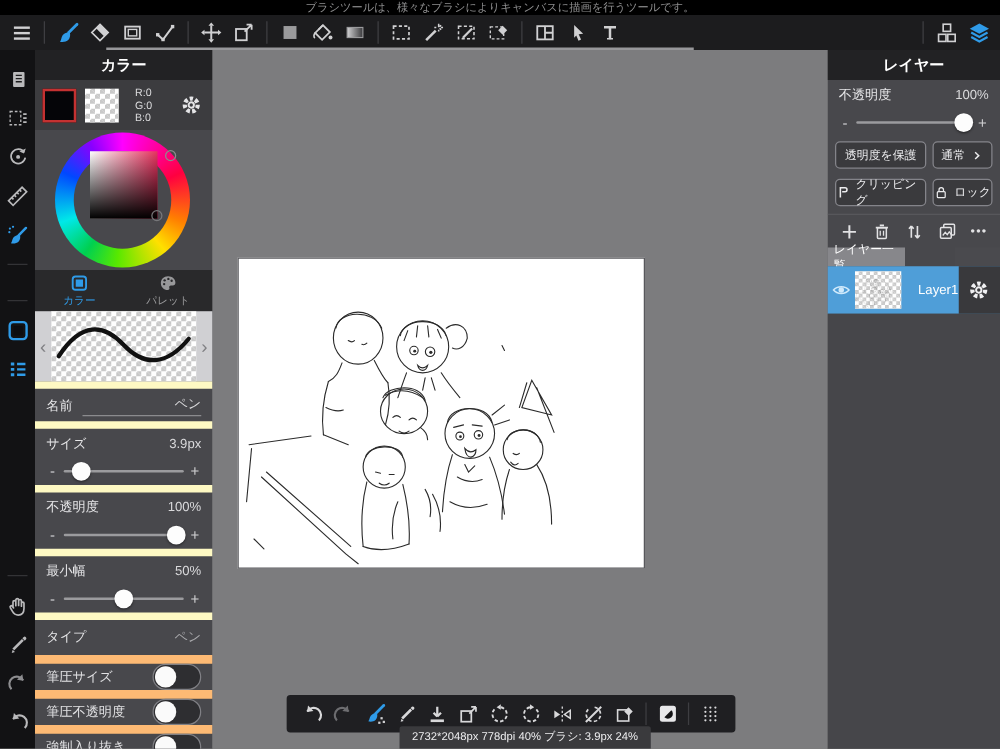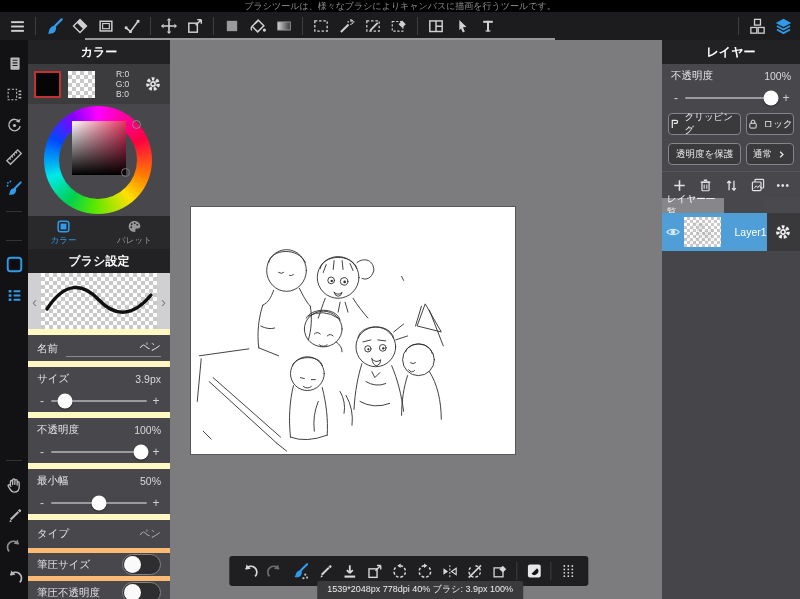--- a/index.html
+++ b/index.html
@@ -27,21 +27,21 @@
   #left-panel { width:142px; background:#48484c; display:flex; flex-direction:column; color:#e2e2e4; }
   .phead { height:24px; background:#222224; color:#fff; font-size:12px; font-weight:bold;
     display:flex; align-items:center; justify-content:center; flex:none; }
   #swatch-row { height:40px; background:#3c3c3f; display:flex; align-items:center; padding:0 6px; gap:7px; flex:none; }
   #cur-swatch { width:27px; height:27px; background:#050508; border:2px solid #c43131; }
   .checker { background-color:#fff;
     background-image:linear-gradient(45deg,#c9c9c9 25%,transparent 25%,transparent 75%,#c9c9c9 75%),
                      linear-gradient(45deg,#c9c9c9 25%,transparent 25%,transparent 75%,#c9c9c9 75%);
     background-size:8px 8px; background-position:0 0,4px 4px; }
   #sub-swatch { width:27px; height:27px; }
-  #rgb-col { font-size:8.5px; color:#dcdcde; line-height:10px; flex:1; text-align:center; padding-left:6px; }
+  #rgb-col { font-size:8.5px; color:#dcdcde; line-height:10px; flex:1; text-align:left; padding-left:6px; }
   #swatch-gear { color:#e4e4e6; margin-right:2px; }
   #wheel-area { height:112px; position:relative; flex:none; }
   #hue-ring { position:absolute; left:16px; top:2px; width:108px; height:108px; border-radius:50%;
     background:conic-gradient(from 0deg,#f0f 0deg,#ff0040 65deg,#ff8000 110deg,#ffe000 140deg,#58e800 185deg,#00d050 215deg,#00e8e8 250deg,#0048ff 295deg,#8800ff 330deg,#f0f 360deg); }
   #hue-hole { position:absolute; left:15px; top:15px; width:78px; height:78px; border-radius:50%; background:#48484c; }
   #sv-box { position:absolute; left:28px; top:15px; width:54px; height:54px;
     background:linear-gradient(to bottom,rgba(0,0,0,0),#000 100%),linear-gradient(to right,#fff,#e8335f); }
   #hue-marker { position:absolute; left:88px; top:14px; width:9px; height:9px; border:1.5px solid #8c8c8e; border-radius:50%; }
   #sv-marker { position:absolute; left:77px; top:62px; width:9px; height:9px; border:1.5px solid #77777a; border-radius:50%; }
   #color-tabs { height:33px; background:#29292b; display:flex; flex:none; }
@@ -54,21 +54,21 @@
     color:#808084; font-size:15px; }
   .prow { border-top:6px solid #fef9c3; padding:5px 9px 4px; font-size:10.5px; color:#e6e6e8; flex:none; }
   .lv { display:flex; justify-content:space-between; align-items:center; }
   .lv .val { color:#d9d9db; }
   #name-row .uline { flex:1; border-bottom:1px solid #8b8b8e; margin:0 0 0 8px; display:flex; justify-content:flex-end; padding-bottom:2px; }
   .sbar { display:flex; align-items:center; margin-top:7px; height:15px; }
   .sbar .pm { color:#cfcfd1; font-size:12px; width:10px; text-align:center; line-height:10px; }
   .track { flex:1; height:2px; background:#9b9b9e; margin:0 4px; position:relative; border-radius:1px; }
   .thumb { position:absolute; top:50%; width:15px; height:15px; background:#fdfdfd; border-radius:50%;
     transform:translate(-50%,-50%); box-shadow:0 1px 2px rgba(0,0,0,.45); }
-  .trow { display:flex; justify-content:space-between; align-items:center; padding:4px 9px; border-top:5px solid #fdba74;
+  .trow { display:flex; justify-content:space-between; align-items:center; padding:4px 9px; border-top:7px solid #fdba74;
     font-size:10.5px; height:28px; flex:none; }
   .toggle { width:39px; height:21px; border:1px solid #808085; border-radius:11px; background:#2e2e31; position:relative; }
   .toggle .knob { position:absolute; left:1px; top:1px; width:17px; height:17px; border-radius:50%; background:#fafafa; }
   
   #canvas-area { flex:1; position:relative; background:#7c7c7e; }
   #canvas { position:absolute; left:20px; top:166px; width:326px; height:249px; background:#fff;
     border:1px solid #58585c; }
   #bottom-bar { position:absolute; left:50%; bottom:13px; transform:translateX(-52%); height:30px;
     background:#1f1f22; border-radius:3px; display:flex; align-items:center; padding:0 8px; }
   #bottom-bar .bbtn { width:25px; height:26px; display:flex; align-items:center; justify-content:center; color:#d8d8da; }
@@ -567,23 +567,20 @@
           </svg>
         <span class="lbl">カラー</span>
       </div>
       <div class="ctab off">
         <svg class="ic" width="15" height="15">
             <use href="#i-palette"></use>
           </svg>
         <span class="lbl">パレット</span>
       </div>
     </div>
-    <div class="phead">
-        <span>ブラシ設定</span>
-      </div>
     <div id="brush-preview">
       <div id="bp-check" class="checker">
         <svg width="100%" height="100%" viewBox="0 0 116 56" preserveAspectRatio="none">
           <path d="M6,36 C24,8 42,10 58,27 C74,44 92,44 110,22" stroke="#101010" stroke-width="3.4" fill="none" stroke-linecap="round"></path>
         </svg>
       </div>
       <div class="bp-arrow" style="left:0">
           <span>‹</span>
         </div>
       <div class="bp-arrow" style="right:0">
@@ -787,21 +784,21 @@
           </svg>
         </div>
       <div class="vsep"></div>
       <div class="bbtn">
           <svg class="ic" width="16" height="16">
             <use href="#i-griddots"></use>
           </svg>
         </div>
     </div>
     <div id="status-pill">
-      <span>1539*2048px 778dpi 40% ブラシ: 3.9px 100%</span>
+      <span>2732*2048px 778dpi 40% ブラシ: 3.9px 24%</span>
     </div>
   </div>
 
   <div id="right-panel">
     <div class="phead">
         <span>レイヤー</span>
       </div>
     <div id="rp-opacity">
       <div class="lv">
           <span>不透明度</span>
@@ -810,43 +807,43 @@
       <div class="sbar">
           <span class="pm">-</span>
         <div class="track">
             <div class="thumb" style="left:93%"></div>
           </div>
         <span class="pm">+</span>
         </div>
     </div>
     <div class="rbrow">
       <div class="rbtn wide">
-        <svg class="ic" width="12" height="12">
-            <use href="#i-clip"></use>
-          </svg>
-        <span>クリッピング</span>
-        </div>
-      <div class="rbtn narrow">
-        <svg class="ic" width="12" height="12">
-            <use href="#i-lock"></use>
-          </svg>
-        <span>ロック</span>
-        </div>
-    </div>
-    <div class="rbrow">
-      <div class="rbtn wide">
           <span>透明度を保護</span>
         </div>
       <div class="rbtn narrow">
         <span>通常</span>
         <svg class="ic" width="11" height="11">
             <use href="#i-chev"></use>
           </svg>
         </div>
     </div>
+    <div class="rbrow">
+      <div class="rbtn wide">
+        <svg class="ic" width="12" height="12">
+            <use href="#i-clip"></use>
+          </svg>
+        <span>クリッピング</span>
+        </div>
+      <div class="rbtn narrow">
+        <svg class="ic" width="12" height="12">
+            <use href="#i-lock"></use>
+          </svg>
+        <span>ロック</span>
+        </div>
+    </div>
     <div id="layer-toolbar">
       <div>
           <svg class="ic" width="15" height="15">
             <use href="#i-plus"></use>
           </svg>
         </div>
       <div>
           <svg class="ic" width="15" height="15">
             <use href="#i-trash"></use>
           </svg>

